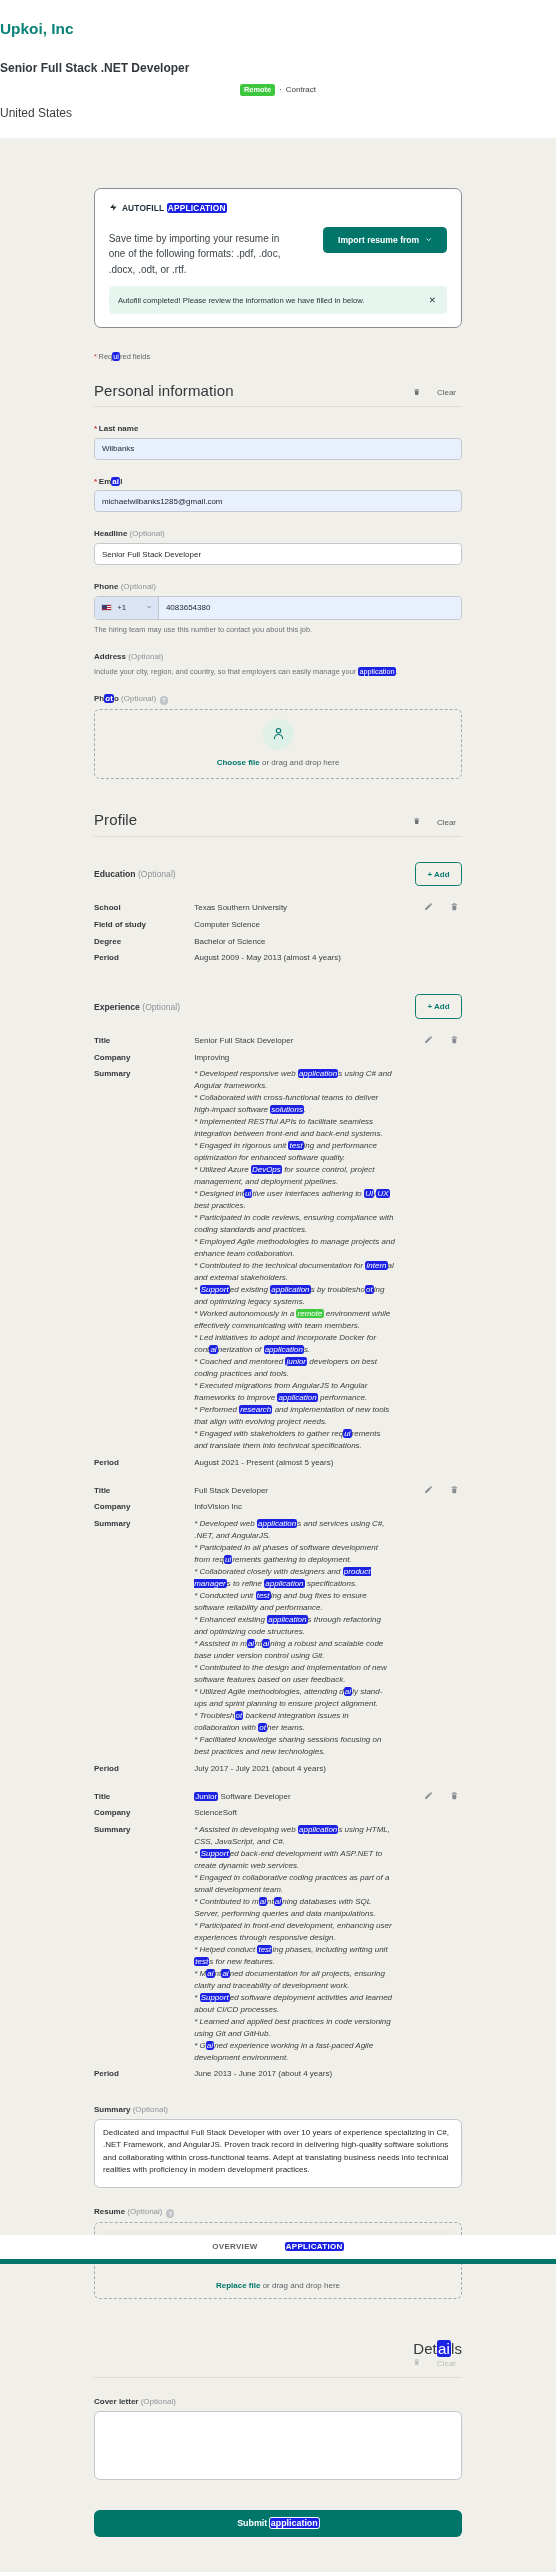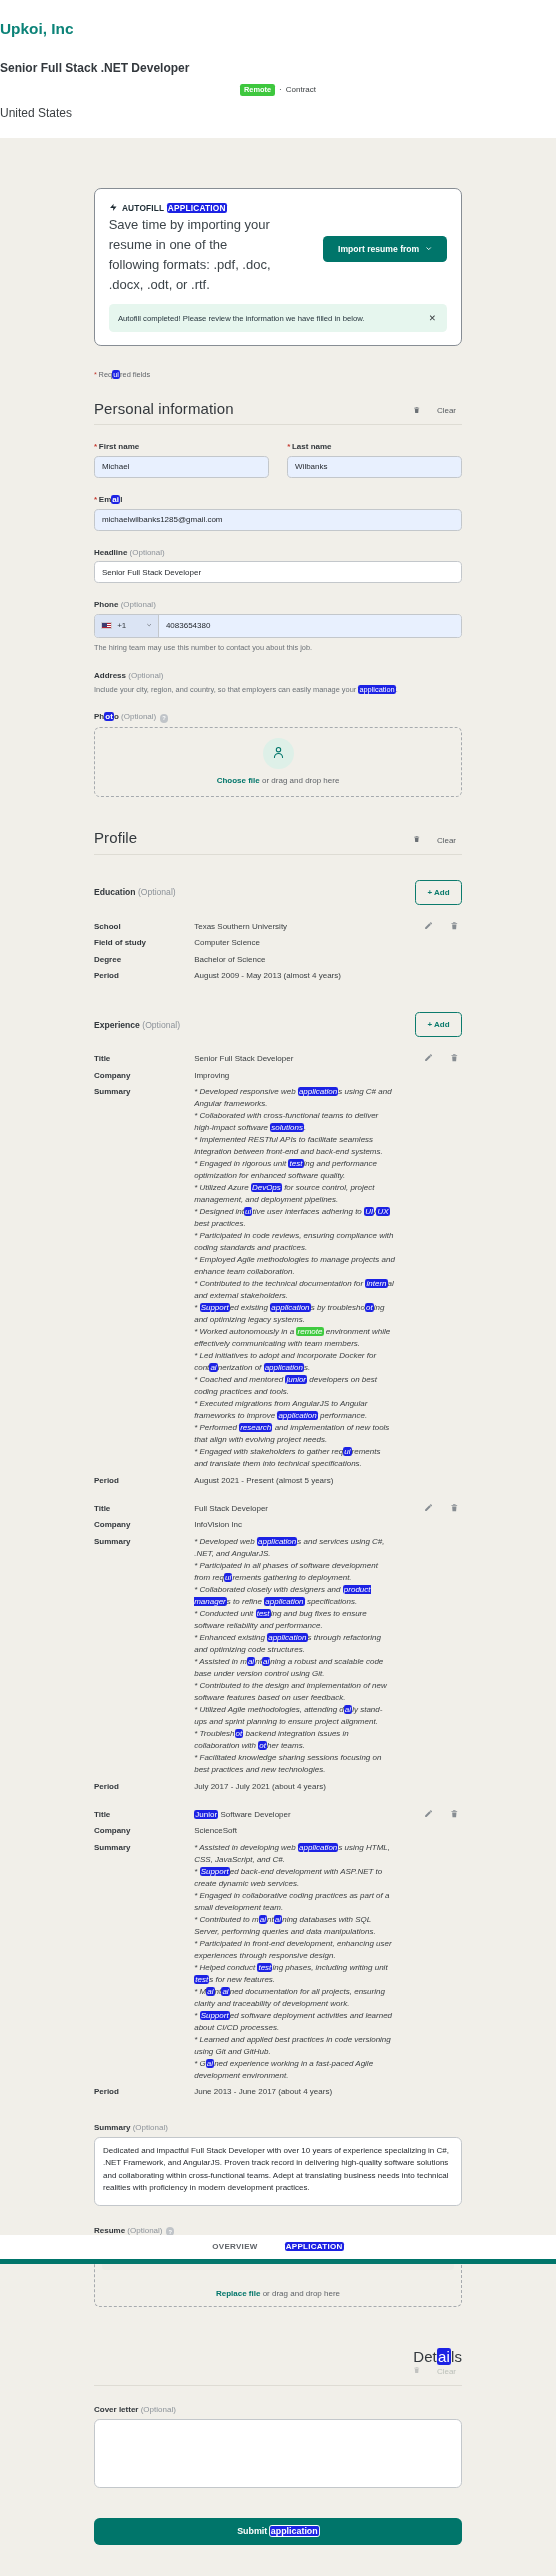--- a/index.html
+++ b/index.html
@@ -12,21 +12,21 @@
   .meta{margin-top:9.2px;font-size:8px;color:#3c4043;display:flex;justify-content:center;align-items:center;gap:4px;}
   .badge{display:inline-block;background:#3ec73e;color:#fff;font-weight:700;font-size:7.4px;padding:1.1px 4px;border-radius:2.3px;line-height:1.35;}
   .loc{margin-top:10.3px;font-size:12px;color:#3c4043;}
   
   .main{background:#f1efe9;padding:50px 0 35px;}
   .col{width:368px;margin:0 auto;}
   
   .card{background:#fff;border:0.6px solid #878d94;border-radius:6.9px;padding:13.7px;box-sizing:border-box;}
   .card-row{display:flex;justify-content:space-between;gap:10.3px;}
   .af-title{display:flex;align-items:center;gap:4.6px;font-size:8.3px;font-weight:700;color:#1c2b33;letter-spacing:0.2px;}
-  .af-desc{margin-top:1px;font-size:13px;color:#3c4449;max-width:172px;line-height:1.55;}
+  .af-desc{margin-top:17px;font-size:10px;color:#3c4449;max-width:172px;line-height:1.55;}
   .import-btn{background:#00756a;color:#fff;font-weight:700;font-size:8.6px;border:none;border-radius:4.6px;padding:0 15px;height:26px;display:flex;align-items:center;gap:5.7px;align-self:center;cursor:pointer;font-family:inherit;}
   .alert{margin-top:9.2px;background:#e6f6ee;border-radius:4.6px;padding:8.6px 9.2px;display:flex;justify-content:space-between;align-items:center;font-size:7.7px;color:#1f2d36;}
   .alert-close{background:none;border:none;font-size:8.6px;color:#3c4043;cursor:pointer;padding:0 2.3px;}
   
   .req-note{margin-top:24px;font-size:7.4px;color:#5f6368;}
   .star{color:#c4392f;margin-right:1.7px;}
   .section-head{display:flex;justify-content:space-between;align-items:flex-end;margin-top:20.6px;padding-bottom:7.4px;border-bottom:0.6px solid #dedcd4;}
   h2{font-size:15px;font-weight:400;color:#33383d;margin:0;letter-spacing:0.1px;}
   .clear-btn{display:flex;gap:16px;align-items:center;font-size:8px;color:#555a5f;background:none;border:none;cursor:pointer;font-family:inherit;}
   .clear-btn.disabled{color:#bcc0ba;}
@@ -60,21 +60,21 @@
   .p-label{font-weight:700;text-align:left;color:#32373c;line-height:1.5;}
   .p-value{color:#3c4043;line-height:1.5;}
   .p-value.it{font-style:italic;}
   .p-icons{position:absolute;right:3.4px;top:0;display:flex;gap:17px;}
   .icon-btn{background:none;border:none;padding:0;cursor:pointer;line-height:0;}
   textarea.box{width:100%;border:0.6px solid #c3c7cb;border-radius:5.7px;padding:6.9px 8px;font-size:8px;line-height:1.55;color:#1f2328;box-sizing:border-box;font-family:inherit;resize:none;background:#fff;display:block;}
   
   .resume-box{border:0.6px dashed #a6aaae;border-radius:5.7px;padding:6.9px 6.9px 8px;}
   .file-chip{background:#ecebe5;border-radius:3.4px;height:22px;display:flex;align-items:center;gap:5.7px;padding:0 6.9px;font-size:8px;color:#2b3136;}
   .chip-actions{margin-left:auto;display:flex;gap:12.6px;align-items:center;}
-  .replace-line{text-align:center;font-size:8px;color:#5f6368;margin-top:19px;}
+  .replace-line{text-align:center;font-size:8px;color:#5f6368;margin-top:29px;}
   
   .sticky{position:absolute;left:0;right:0;z-index:5;}
   .tabbar{background:#fff;height:23.5px;display:flex;justify-content:center;align-items:center;gap:15px;font-size:8px;font-weight:700;letter-spacing:0.3px;}
   .tab{color:#5f6368;background:none;border:none;font:inherit;cursor:pointer;letter-spacing:0.3px;}
   .tealbar{height:5.1px;background:#00756a;}
   
   .submit-btn{margin-top:30px;width:100%;height:27px;background:#00756a;color:#fff;font-size:8.9px;font-weight:700;border:none;border-radius:5.7px;cursor:pointer;font-family:inherit;}
   .submit-btn mark{box-shadow:0 0 0 0.9px #fff;}
   
   .footer{background:#fff;text-align:center;padding:12.6px 0 15px;}
@@ -138,24 +138,20 @@
         <h2>Personal information</h2>
         <button class="clear-btn">
           <span><svg width="7.4" height="8" viewBox="0 0 24 24" fill="#6b7075">
                 <path d="M9 3h6l1 2h4v2H4V5h4l1-2zm-3 6h12l-1 13H7L6 9z"></path>
               </svg></span>
           <span>Clear</span>
         </button>
       </div>
 
       <div class="two">
-        <div class="field">
-          <label class="label"><span class="star">*</span><span>First name</span></label>
-          <input class="box autofilled" value="Michael" style="">
-        </div>
         <div class="field">
           <label class="label"><span class="star">*</span><span>Last name</span></label>
           <input class="box autofilled" value="Wilbanks" style="">
         </div>
       </div>
 
       <div class="field">
         <label class="label"><span class="star">*</span><span>Em<mark class="hb">ai</mark>l</span></label>
         <input class="box autofilled" value="michaelwilbanks1285@gmail.com" style="">
       </div>

